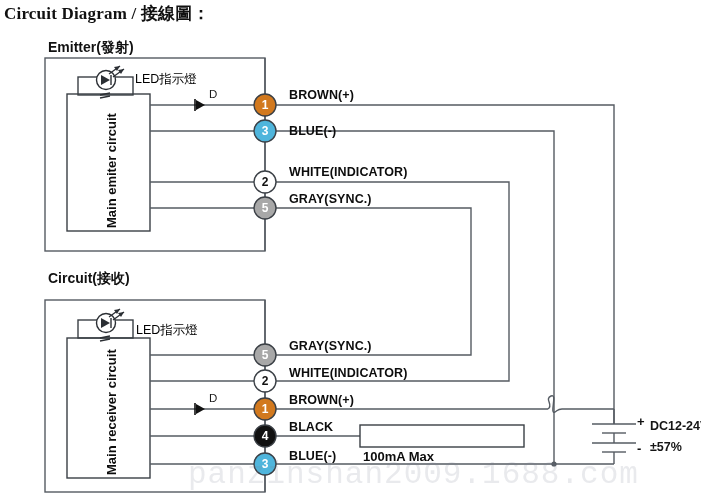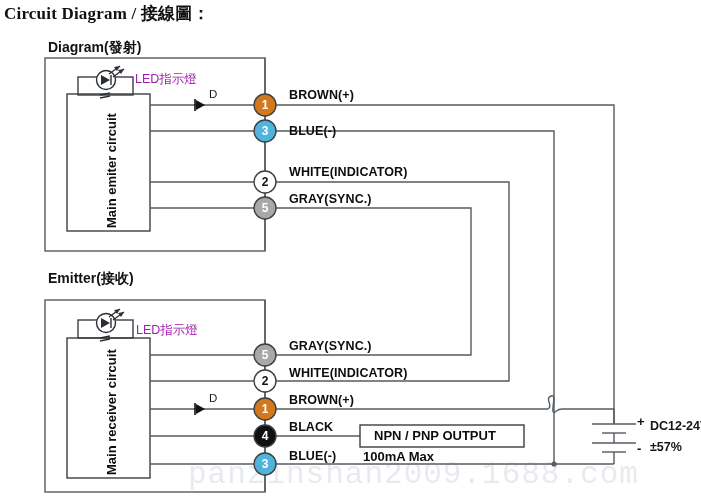--- a/index.html
+++ b/index.html
@@ -52,21 +52,21 @@
     color: #0d0d0d;
     white-space: nowrap;
     letter-spacing: 0.1px;
     padding-left: 8px;
   }
   .led-label {
     position: absolute;
     font-family: "Liberation Sans", sans-serif;
     font-size: 12.5px;
     font-weight: 400;
-    color: #a21caf;
+    color: #000000;
     white-space: nowrap;
     text-align: center;
   }
   .diode-label {
     position: absolute;
     font-family: "Liberation Sans", sans-serif;
     font-size: 11.5px;
     font-weight: 400;
     color: #1a1a1a;
   }
@@ -250,22 +250,22 @@
       <circle cx="265" cy="355" r="11" fill="#a8a8a8"></circle>
       <circle cx="265" cy="381" r="11" fill="#ffffff"></circle>
       <circle cx="265" cy="409" r="11" fill="#d2791e"></circle>
       <circle cx="265" cy="436" r="11" fill="#111111"></circle>
       <circle cx="265" cy="464" r="11" fill="#4fb5dc"></circle>
     </g>
   </svg>
 
   <div class="page-title">Circuit Diagram / 接線圖：</div>
 
-  <div class="section-title" id="emitter-title">Diagram(發射)</div>
-  <div class="section-title" id="receiver-title">Emitter(接收)</div>
+  <div class="section-title" id="emitter-title">Emitter(發射)</div>
+  <div class="section-title" id="receiver-title">Circuit(接收)</div>
 
   <div class="block-label" style="left:104px; top:228px;">Main emiter circuit</div>
 
   <div class="block-label" style="left:104px; top:475px;">Main receiver circuit</div>
 
   <div class="led-label" style="left:135px; top:71px;">LED指示燈</div>
   <div class="led-label" style="left:136px; top:322px;">LED指示燈</div>
 
   <div class="diode-label" style="left:209px; top:88px;">D</div>
   <div class="diode-label" style="left:209px; top:392px;">D</div>
@@ -285,21 +285,20 @@
   <div class="terminal-num" style="left:255px; top:399px; color:#ffffff;">1</div>
   <div class="terminal-num" style="left:255px; top:426px; color:#ffffff;">4</div>
   <div class="terminal-num" style="left:255px; top:454px; color:#ffffff;">3</div>
 
   <div class="wire-label" style="left:281px; top:339px;">GRAY(SYNC.)</div>
   <div class="wire-label" style="left:281px; top:366px;">WHITE(INDICATOR)</div>
   <div class="wire-label" style="left:281px; top:393px;">BROWN(+)</div>
   <div class="wire-label" style="left:281px; top:420px;">BLACK</div>
   <div class="wire-label" style="left:281px; top:449px;">BLUE(-)</div>
 
-  <div class="output-box-label" style="left:374px; top:428px;">NPN / PNP OUTPUT</div>
   <div class="output-box-label" style="left:363px; top:449px;">100mA Max</div>
 
   <div class="polarity" style="left:637px; top:414px;">+</div>
   <div class="polarity" style="left:637px; top:441px;">-</div>
   <div class="supply-label" style="left:650px; top:419px;">DC12-24V</div>
   <div class="supply-label" style="left:650px; top:440px;">±57%</div>
 
   <div class="watermark">panzinshan2009.1688.com</div>
 
 </div>

